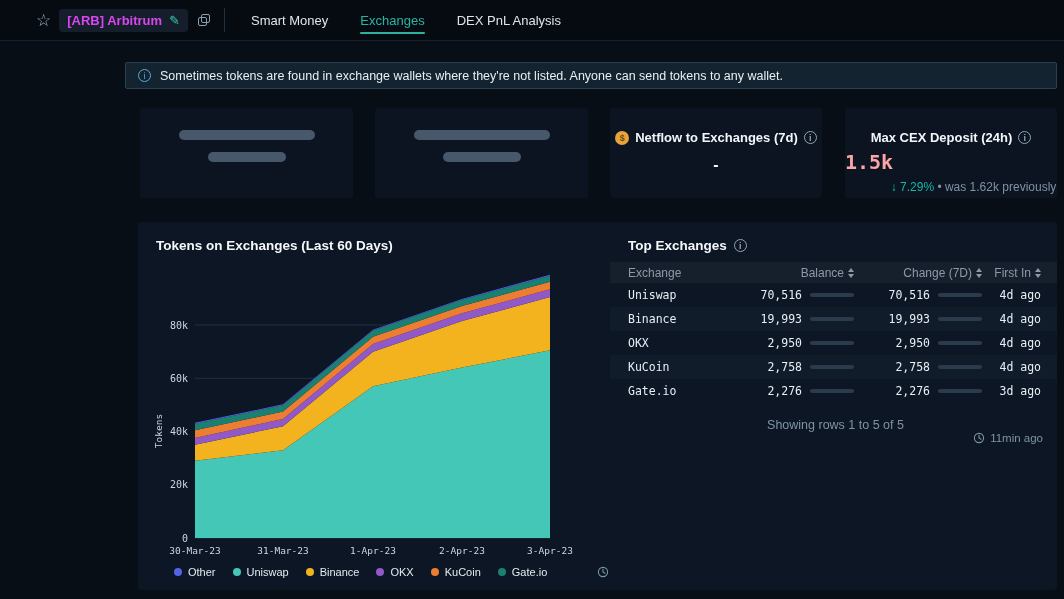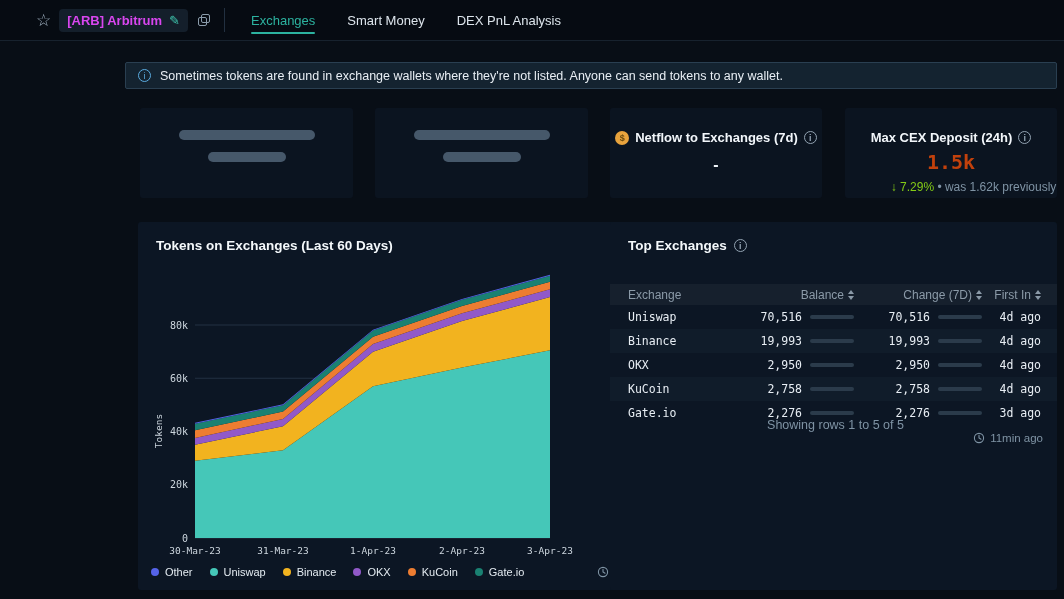--- a/index.html
+++ b/index.html
@@ -60,46 +60,46 @@
     display:flex; align-items:center; justify-content:center; gap:6px;
     font-weight:bold; font-size:13px; color:#f2f6fa;
   }
   .emoji-coin {
     width:14px; height:14px; border-radius:50%; background:#e8a33d;
     color:#6b4a0e; font-size:9px; font-weight:bold;
     display:inline-flex; align-items:center; justify-content:center;
   }
   .card .big-dash { position:absolute; top:48px; left:0; right:0; text-align:center; font-weight:bold; font-size:16px; }
   .card .big-val {
-    position:absolute; top:42px; left:0; right:0; text-align:center;
-    font-family:"DejaVu Sans Mono", monospace; font-weight:bold; font-size:20px; color:#c2410c;
+    position:absolute; top:42px; left:0; right:0; 
+    font-family:"DejaVu Sans Mono", monospace; font-weight:bold; font-size:20px; color:#fca5a5;
   }
   .card .sub-row { position:absolute; top:72px; left:0; right:0; text-align:center; font-size:12px; color:#7f93a4; }
-  .card .sub-row .down { color:#84cc16;margin-left:45px; }
+  .card .sub-row .down { color:#14b8a6;margin-left:45px; }
   
   .panel { position:absolute; top:222px; height:368px; background:#0c1624; border-radius:3px; }
   .panel-left { left:138px; width:544px; }
   .panel-right { left:610px; width:447px; }
   .panel-title {
     position:absolute; top:16px; left:18px; font-weight:bold; font-size:13.5px; color:#f4f8fb;
     display:flex; align-items:center; gap:7px;
   }
   
   .chart-svg { position:absolute; left:0; top:34px; }
   .legend {
-    position:absolute; left:13px; right:14px; bottom:12px;
+    position:absolute; left:36px; right:14px; bottom:12px;
     display:flex; align-items:center; gap:17px;
   }
   .legend-item { display:flex; align-items:center; gap:6px; cursor:pointer; }
   .legend-item .dot { width:8px; height:8px; border-radius:50%; }
   .legend-item .lbl { font-size:11px; color:#e4ebf1; }
   .updated { margin-left:auto; display:flex; align-items:center; gap:5px; color:#7f93a4; font-size:11.5px; }
   .clock-ic { display:inline-block; }
   
-  .tbl { position:absolute; left:0; top:62px; width:447px; }
+  .tbl { position:absolute; left:0; top:40px; width:447px; }
   .tbl-row {
     display:grid; grid-template-columns:86px 140px 128px 1fr;
     align-items:center; padding:0 16px 0 18px; height:24px;
   }
   .tbl-head {
     height:21px; background:#16202d; color:#8b9aa8; font-size:12px;
   }
   .tbl-head .hcell { display:flex; align-items:center; gap:4px; cursor:pointer; }
   .tbl-head .hcell.r { justify-content:flex-end; }
   .sort { display:inline-flex; flex-direction:column; gap:2px; }
@@ -129,22 +129,22 @@
     <div class="name-box">
       <span class="token-name">[ARB] Arbitrum</span>
       <span class="pencil">✎</span>
     </div>
     <span class="copy-btn">
         <span class="b2"></span>
         <span class="b1"></span>
       </span>
     <div class="vdiv"></div>
     <div class="tab-bar">
+        <div class="tab">Smart Money</div>
         <div class="tab active">Exchanges</div>
-        <div class="tab">Smart Money</div>
         <div class="tab">DEX PnL Analysis</div>
       </div>
   </div>
 
   <div class="banner">
     <span class="info-i info-blue">i</span>
     <span class="txt">Sometimes tokens are found in exchange wallets where they're not listed. Anyone can send tokens to any wallet.</span>
   </div>
 
   <div class="card card1">

